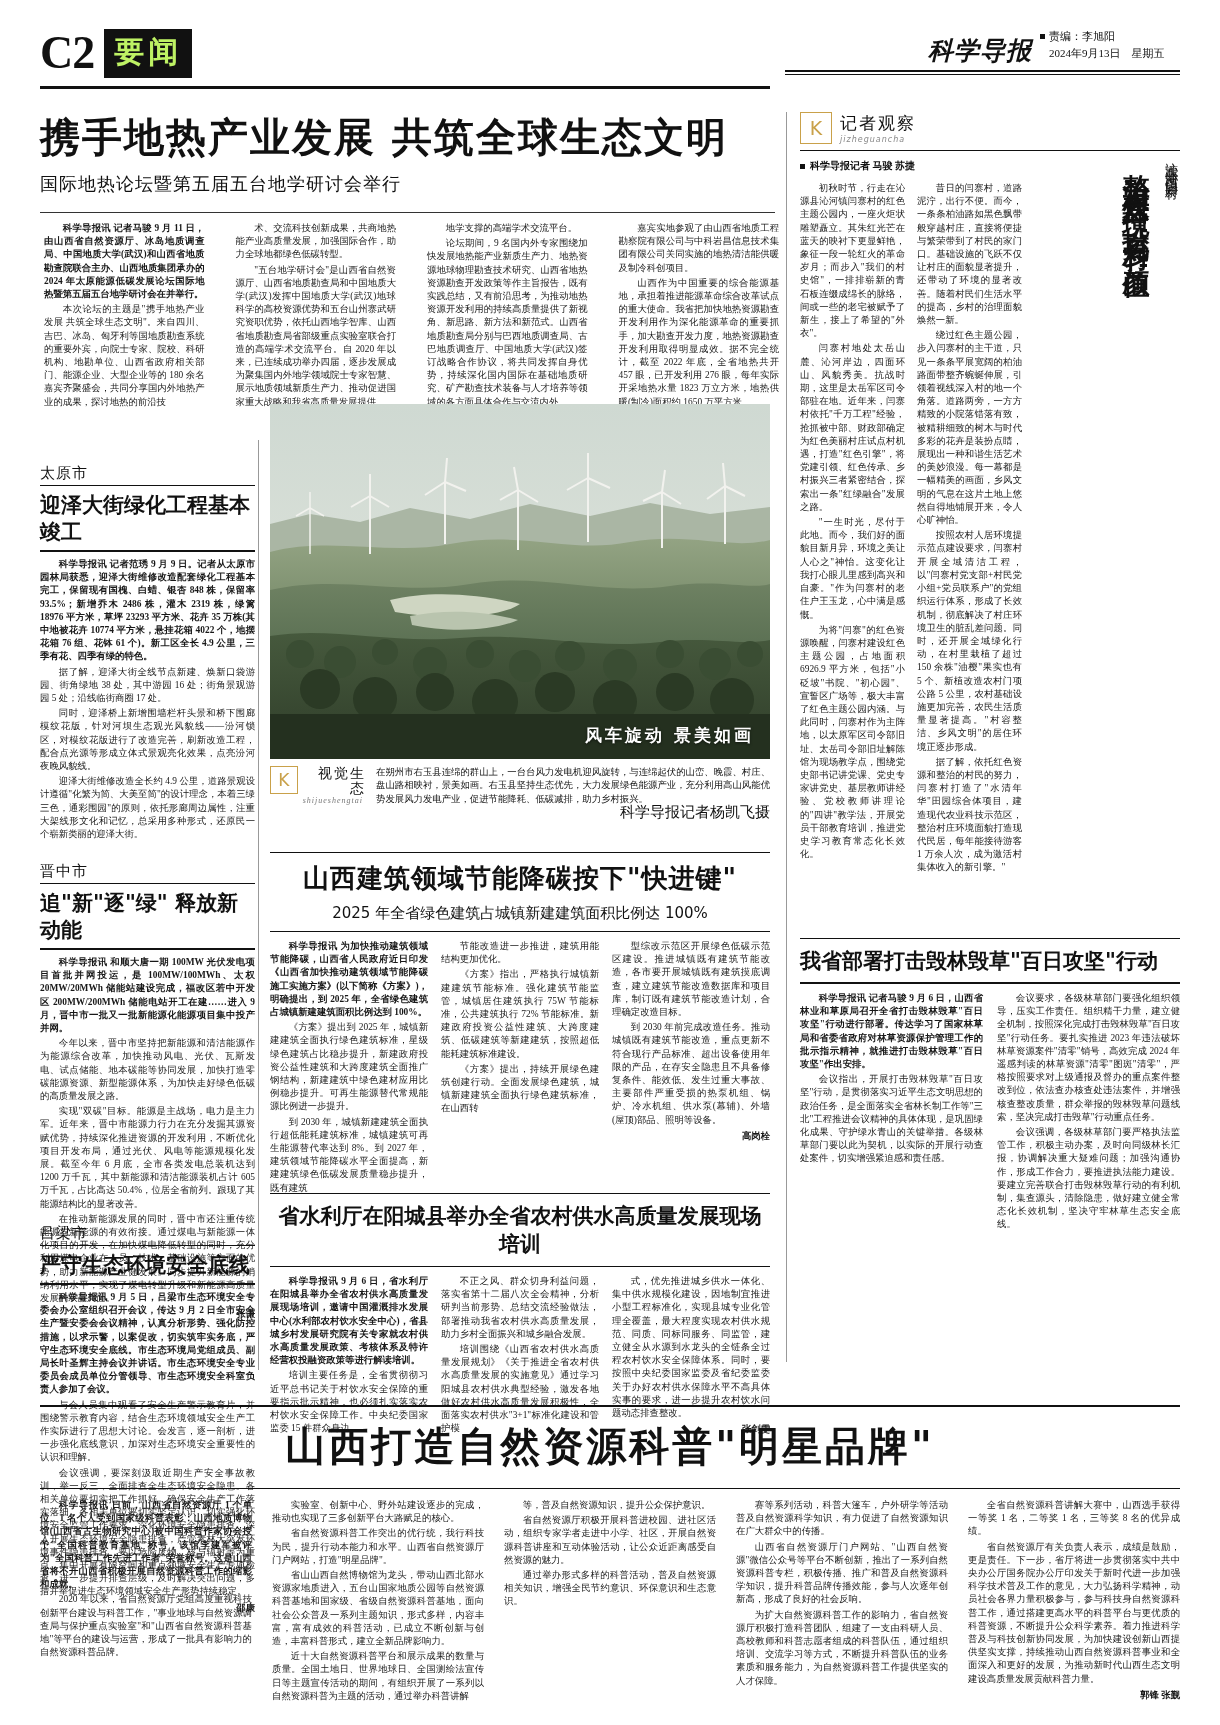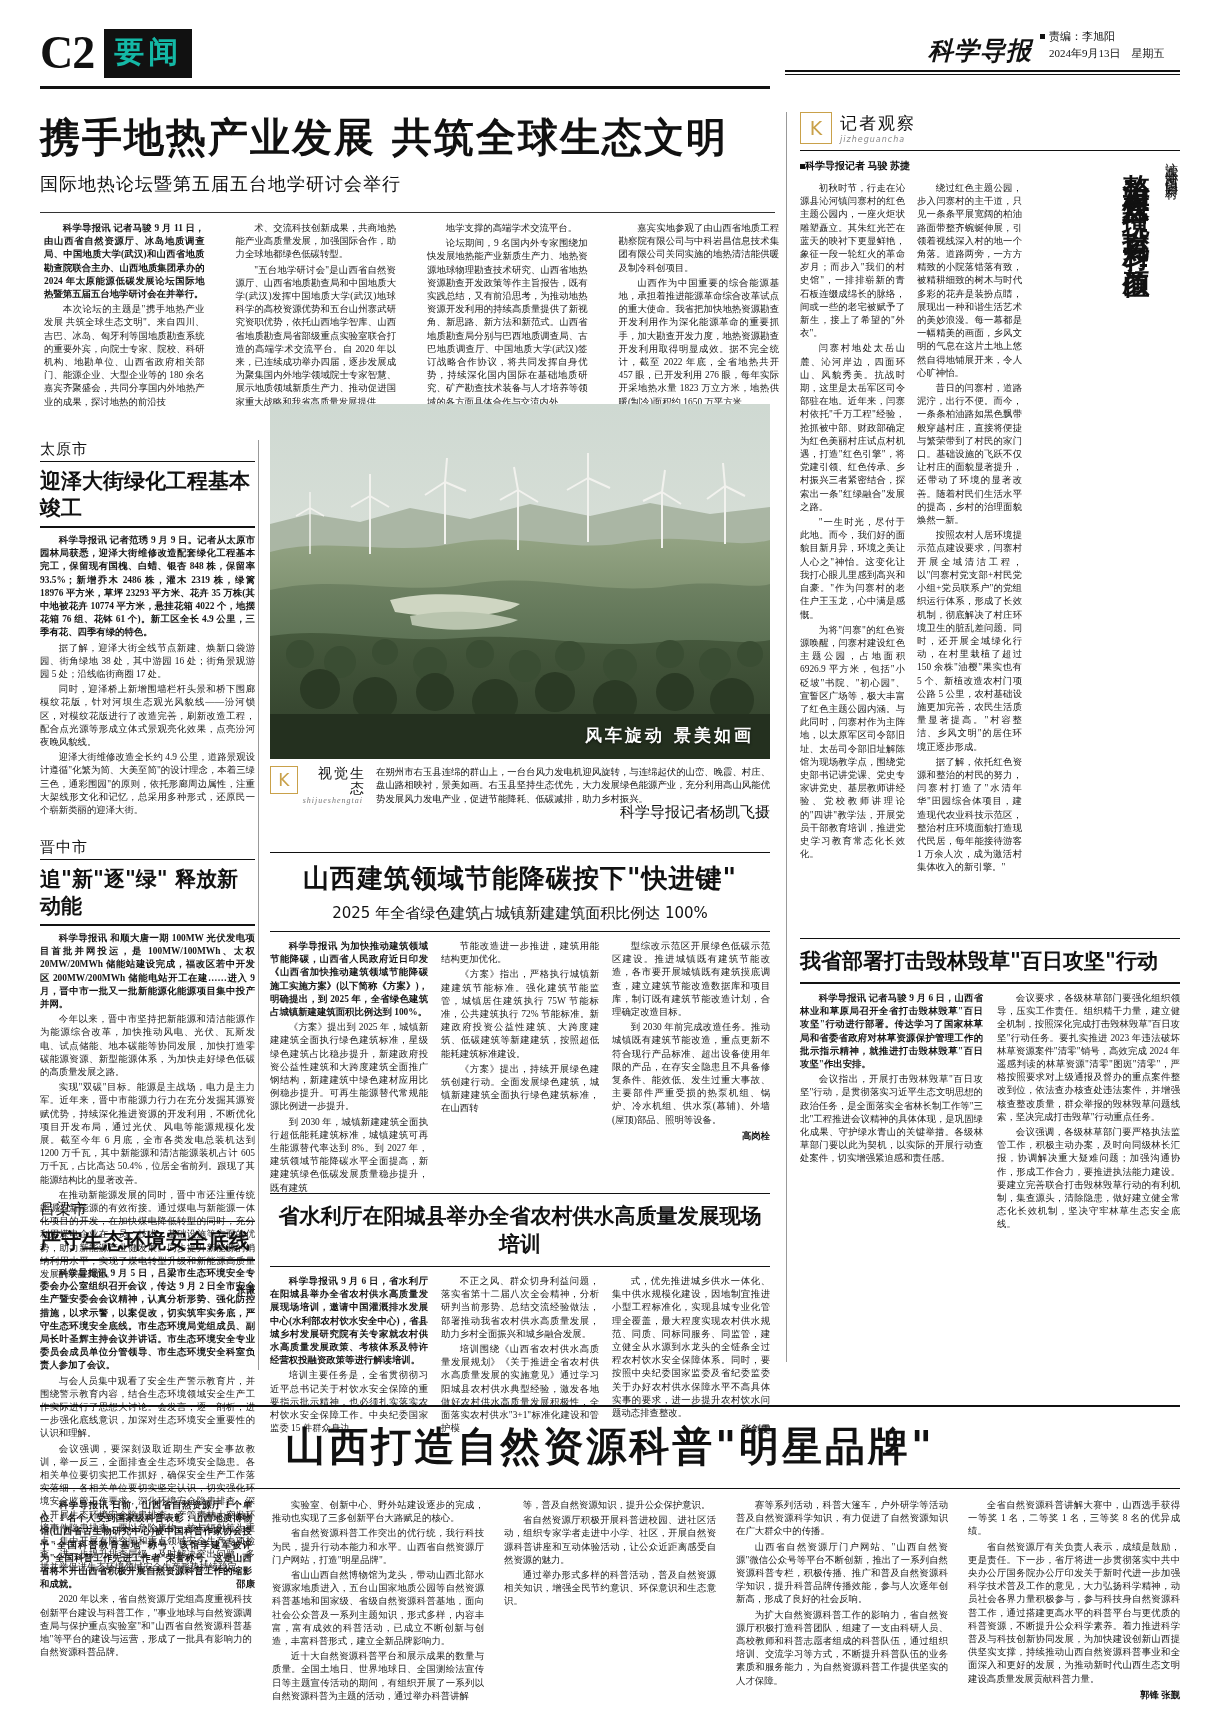--- a/index.html
+++ b/index.html
@@ -10,21 +10,21 @@
     color:#111;
     position:relative;
     overflow:hidden;
   }
   .page { position:relative; width:1220px; height:1725px; padding:0; }
 
   
   .masthead { position:absolute; left:40px; top:28px; width:1140px; height:62px; }
   .mh-left { position:absolute; left:0; top:0; display:flex; align-items:center; gap:10px; }
   .mh-pageno { font-family:"Liberation Serif", serif; font-size:46px; font-weight:bold; letter-spacing:-1px; line-height:50px; }
-  .mh-label { background:#111; color:#14b8a6; font-family:"DejaVu Sans", sans-serif; font-weight:bold;
+  .mh-label { background:#111; color:#bef264; font-family:"DejaVu Sans", sans-serif; font-weight:bold;
               font-size:30px; padding:3px 10px 5px 10px; letter-spacing:4px; }
   .mh-rule { position:absolute; left:0; top:58px; width:730px; height:3px; background:#111; }
 
   .mh-right { position:absolute; right:0; top:0; width:395px; }
   .mh-paper { position:absolute; right:148px; top:6px; font-family:"DejaVu Serif", serif; font-weight:bold;
               font-size:25px; letter-spacing:1px; font-style:italic; }
   .mh-meta { position:absolute; right:0; top:0; width:140px; font-size:11px; line-height:17px; }
   .mh-meta .row { display:flex; align-items:center; gap:4px; }
   .mh-meta .sq { width:5px; height:5px; background:#111; display:inline-block; }
   .mh-rule2 { position:absolute; right:0; top:42px; width:395px; height:2px; background:#111; }
@@ -40,21 +40,21 @@
   
   .col { font-size:9.4px; line-height:13.2px; text-align:justify; color:#181818; }
   .col p { margin:0 0 2px 0; text-indent:2em; }
   .byline { font-weight:bold; }
 
   
   .lead-cols { position:absolute; left:44px; top:214px; width:735px; display:flex; gap:31px; }
   .lead-cols .c { width:172px; }
 
   
-  .sec { position:absolute; width:215px; }
+  .sec { position:absolute; width:215px;margin-top:24px; }
   .sec-city { font-family:"DejaVu Sans", sans-serif; font-size:15px; letter-spacing:1px; margin-bottom:2px; }
   .sec-rule { height:1px; background:#111; margin:2px 0 6px 0; }
   .sec-title { font-family:"DejaVu Sans", sans-serif; font-weight:bold; font-size:21px; letter-spacing:0px;
                line-height:27px; margin-bottom:4px; }
   .sec-rule2 { height:2px; background:#111; margin:4px 0 6px 0; }
   .sign { text-align:right; font-weight:bold; font-size:9.4px; margin-top:3px; }
 
   
   .photo { position:absolute; left:270px; top:404px; width:500px; height:355px; overflow:hidden;
            background:#9fb3a0; }
@@ -383,43 +383,43 @@
 
   <div class="rail">
     <div class="rail-head">
       <div class="rail-k">K</div>
       <div class="rail-title">
         <span>记者观察</span>
         <span class="py">jizheguancha</span>
       </div>
     </div>
     <div class="rail-rule"></div>
-    <div style="font-size:10px; font-weight:bold; display:flex; align-items:center; ">
+    <div style="font-size:10px; font-weight:bold; display:flex; align-items:center; gap:5px;">
       <span style="width:5px;height:5px;background:#111;display:inline-block;"></span>
       <span>科学导报记者 马骏 苏捷</span>
     </div>
 
     <div class="vtitle-wrap">
       <div style="display:flex; justify-content:flex-end; gap:6px;">
         <div class="vtitle-big">整治农村人居环境 扮亮乡村"颜值"</div>
         <div class="vtitle-small">沁源县沁河镇闫寨村</div>
       </div>
     </div>
 
     <div class="rail-body col" style="top:70px;">
       <div class="rail-cols">
         <div class="c">
           <p>初秋时节，行走在沁源县沁河镇闫寨村的红色主题公园内，一座火炬状雕塑矗立。其朱红光芒在蓝天的映衬下更显鲜艳，象征一段一轮红火的革命岁月；而步入"我们的村史馆"，一排排崭新的青石板连缀成绵长的脉络，间或一些的老宅被赋予了新生，接上了希望的"外衣"。</p>
           <p>闫寨村地处太岳山麓、沁河岸边，四面环山、风貌秀美。抗战时期，这里是太岳军区司令部驻在地。近年来，闫寨村依托"千万工程"经验，抢抓被中部、财政部确定为红色美丽村庄试点村机遇，打造"红色引擎"，将党建引领、红色传承、乡村振兴三者紧密结合，探索出一条"红绿融合"发展之路。</p>
           <p>"一生时光，尽付于此地。而今，我们好的面貌目新月异，环境之美让人心之"神怡。这变化让我打心眼儿里感到高兴和自豪。"作为闫寨村的老住户王玉龙，心中满是感慨。</p>
           <p>为将"闫寨"的红色资源唤醒，闫寨村建设红色主题公园，占地面积6926.9 平方米，包括"小砭坡"书院、"初心园"、宣誓区广场等，极大丰富了红色主题公园内涵。与此同时，闫寨村作为主阵地，以太原军区司令部旧址、太岳司令部旧址解陈馆为现场教学点，围绕党史部书记讲党课、党史专家讲党史、基层教师讲经验、党校教师讲理论的"四讲"教学法，开展党员干部教育培训，推进党史学习教育常态化长效化。</p>
         </div>
         <div class="c">
+          <p>昔日的闫寨村，道路泥泞，出行不便。而今，一条条柏油路如黑色飘带般穿越村庄，直接将便捷与繁荣带到了村民的家门口。基础设施的飞跃不仅让村庄的面貌显著提升，还带动了环境的显著改善。随着村民们生活水平的提高，乡村的治理面貌焕然一新。</p>
           <p>绕过红色主题公园，步入闫寨村的主干道，只见一条条平展宽阔的柏油路面带整齐蜿蜒伸展，引领着视线深入村的地一个角落。道路两旁，一方方精致的小院落错落有致，被精耕细致的树木与时代多彩的花卉是装扮点睛，展现出一种和谐生活艺术的美妙浪漫。每一幕都是一幅精美的画面，乡风文明的气息在这片土地上悠然自得地铺展开来，令人心旷神怡。</p>
-          <p>昔日的闫寨村，道路泥泞，出行不便。而今，一条条柏油路如黑色飘带般穿越村庄，直接将便捷与繁荣带到了村民的家门口。基础设施的飞跃不仅让村庄的面貌显著提升，还带动了环境的显著改善。随着村民们生活水平的提高，乡村的治理面貌焕然一新。</p>
           <p>按照农村人居环境提示范点建设要求，闫寨村开展全域清洁工程，以"闫寨村党支部+村民党小组+党员联系户"的党组织运行体系，形成了长效机制，彻底解决了村庄环境卫生的脏乱差问题。同时，还开展全域绿化行动，在村里栽植了超过 150 余株"油樱"果实也有 5 个、新植改造农村门项公路 5 公里，农村基础设施更加完善，农民生活质量显著提高。"村容整洁、乡风文明"的居住环境正逐步形成。</p>
           <p>据了解，依托红色资源和整治的村民的努力，闫寨村打造了"水清年华"田园综合体项目，建造现代农业科技示范区，整治村庄环境面貌打造现代民居，每年能接待游客 1 万余人次，成为激活村集体收入的新引擎。"</p>
         </div>
       </div>
     </div>
   </div>
 
   <div class="forest">
     <div class="rule" style="margin-top:0;height:1px;"></div>
     <h2>我省部署打击毁林毁草"百日攻坚"行动</h2>

